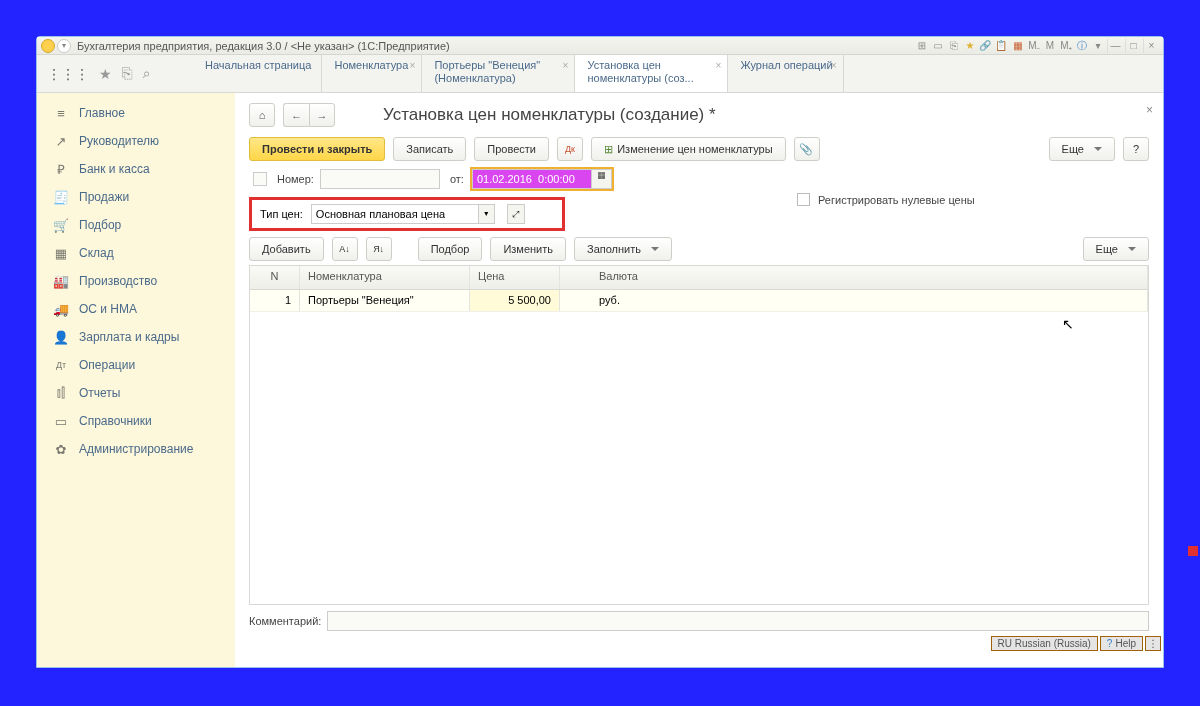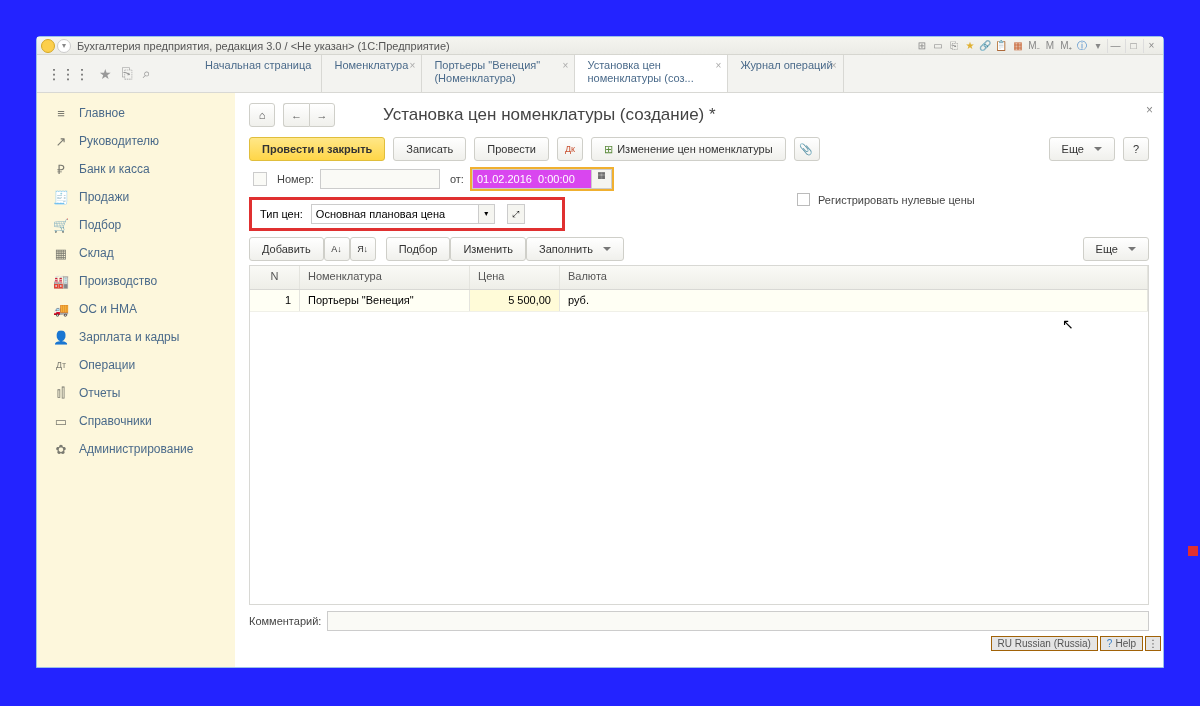--- a/index.html
+++ b/index.html
@@ -52,29 +52,29 @@
 
 .highlight-row { border: 3px solid #e03030; padding: 4px 8px; display: flex; align-items: center; gap: 8px; width: 316px; margin-bottom: 6px; }
 .select-box { display: flex; align-items: center; }
 .select-input { width: 168px; height: 20px; border: 1px solid #ccc; padding: 0 4px; font-size: 11px; background: #fff; }
 .select-dd { width: 16px; height: 20px; border: 1px solid #ccc; border-left: none; background: #f5f5f0; font-size: 8px; text-align: center; line-height: 18px; }
 .select-open { width: 18px; height: 20px; border: 1px solid #ccc; margin-left: 4px; background: #f5f5f0; font-size: 9px; text-align: center; line-height: 18px; }
 
 .checkbox-row { position: absolute; left: 562px; top: 100px; display: flex; align-items: center; gap: 8px; font-size: 11px; color: #444; }
 .chk { width: 13px; height: 13px; border: 1px solid #bbb; background: #fff; }
 
-.tbl-cmd { display: flex; align-items: center; margin-bottom: 0; margin-top: 4px; }
+.tbl-cmd { display: flex; align-items: center; gap: 8px; margin-bottom: 0; margin-top: 4px; }
 
 .grid { border: 1px solid #d8d8d4; margin-top: 4px; height: 340px; background: #fff; }
 .grid-head { display: flex; background: linear-gradient(#fafaf6,#eeeee8); border-bottom: 1px solid #d8d8d4; height: 24px; font-size: 11px; color: #555; }
 .grid-head div, .grid-row div { padding: 4px 8px; border-right: 1px solid #e4e4de; }
 .col-n { width: 50px; text-align: center; }
 .col-nom { width: 170px; }
 .col-price { width: 90px; text-align: right; }
-.col-cur { flex: 1; }
+.col-cur { flex: 1; margin-left: 31px; }
 .grid-row { display: flex; height: 22px; font-size: 11px; background: #fffff4; border-bottom: 1px solid #f0f0e8; }
 .grid-row .col-price { background: #fffbd8; }
 
 .comment-row { display: flex; align-items: center; gap: 6px; margin-top: 6px; font-size: 11px; color: #444; }
 .comment-input { flex: 1; height: 20px; border: 1px solid #ccc; background: #fafaf6; }
 
 .statusbar { position: absolute; right: 2px; bottom: 16px; display: flex; align-items: center; gap: 2px; font-size: 10px; color: #555; }
 .statusbar .sb { border: 1px solid #a16207; background: #e5e5e5; padding: 1px 6px; display: flex; align-items: center; gap: 3px; }
 
 .cursor { position: absolute; left: 1062px; top: 316px; font-size: 14px; pointer-events: none; }

